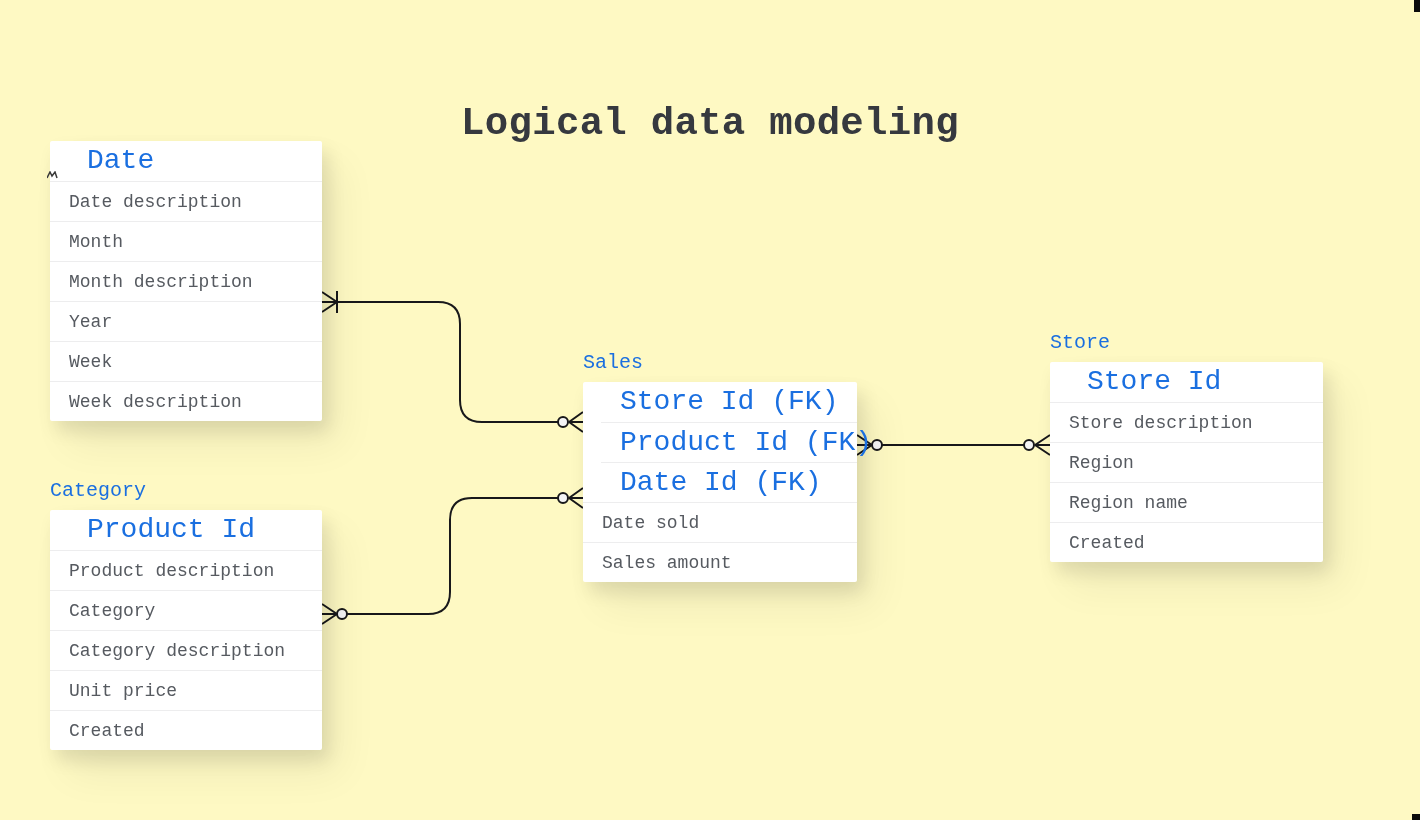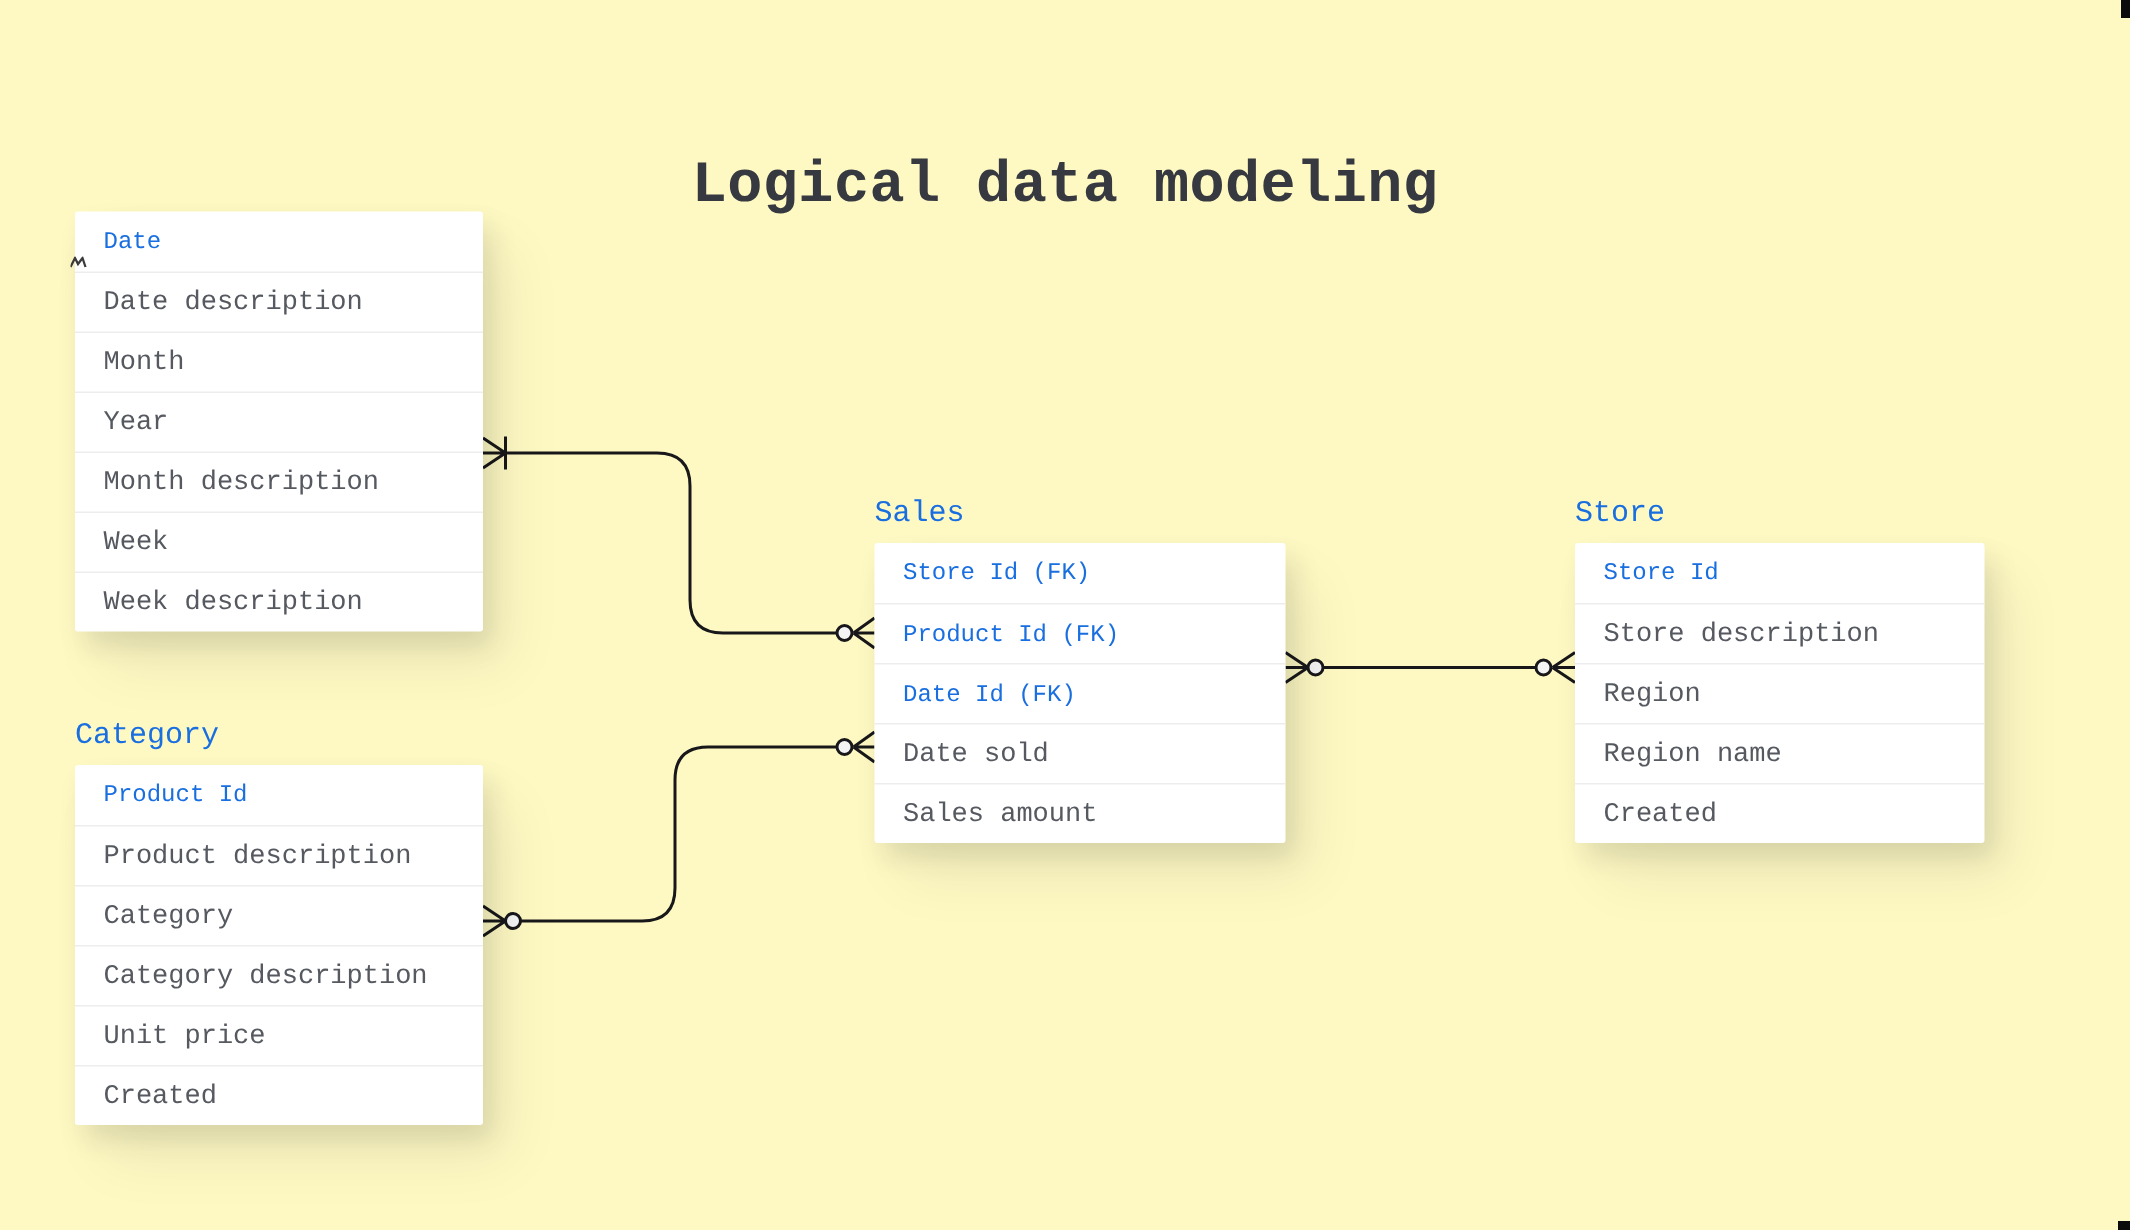--- a/index.html
+++ b/index.html
@@ -33,21 +33,21 @@
   }
   .row{
     box-sizing:border-box;
     height:40px;line-height:40px;
     padding-left:19px;
     font-size:18px;color:var(--field);
     border-top:1px solid var(--sep);
     white-space:nowrap;
   }
   .row:first-child{border-top:none;}
-  .row.key{font-size:16px;color:var(--blue);font-weight:500;}
+  .row.key{font-size:28px;color:var(--blue);font-weight:500;margin-left:18px;}
   svg.connectors{position:absolute;left:0;top:0;}
   .corner-tr{position:absolute;top:0;right:0;width:6px;height:12px;background:#0b0b0b;}
   .corner-br{position:absolute;bottom:0;right:0;width:8px;height:6px;background:#0b0b0b;}
   .artifact{position:absolute;left:47px;top:171px;}
 </style>
 </head>
 <body>
 
 <div class="canvas">
 
@@ -80,40 +80,40 @@
     </g>
   </svg>
 
   <h1 class="title">Logical data modeling</h1>
 
   <div class="entity" style="left:50px;top:141px;width:272px">
     <div class="entity-box">
       <div class="row key">Date</div>
       <div class="row">Date description</div>
       <div class="row">Month</div>
+      <div class="row">Month description</div>
       <div class="row">Year</div>
-      <div class="row">Month description</div>
       <div class="row">Week</div>
       <div class="row">Week description</div>
     </div>
   </div>
 
   <div class="entity" style="left:50px;top:479px;width:272px">
     <div class="entity-label">Category</div>
     <div class="entity-box">
       <div class="row key">Product Id</div>
       <div class="row">Product description</div>
       <div class="row">Category</div>
       <div class="row">Category description</div>
       <div class="row">Unit price</div>
       <div class="row">Created</div>
     </div>
   </div>
 
-  <div class="entity" style="left:583px;top:331px;width:274px">
+  <div class="entity" style="left:583px;top:351px;width:274px">
     <div class="entity-label">Sales</div>
     <div class="entity-box">
       <div class="row key">Store Id (FK)</div>
       <div class="row key">Product Id (FK)</div>
       <div class="row key">Date Id (FK)</div>
       <div class="row">Date sold</div>
       <div class="row">Sales amount</div>
     </div>
   </div>
 

